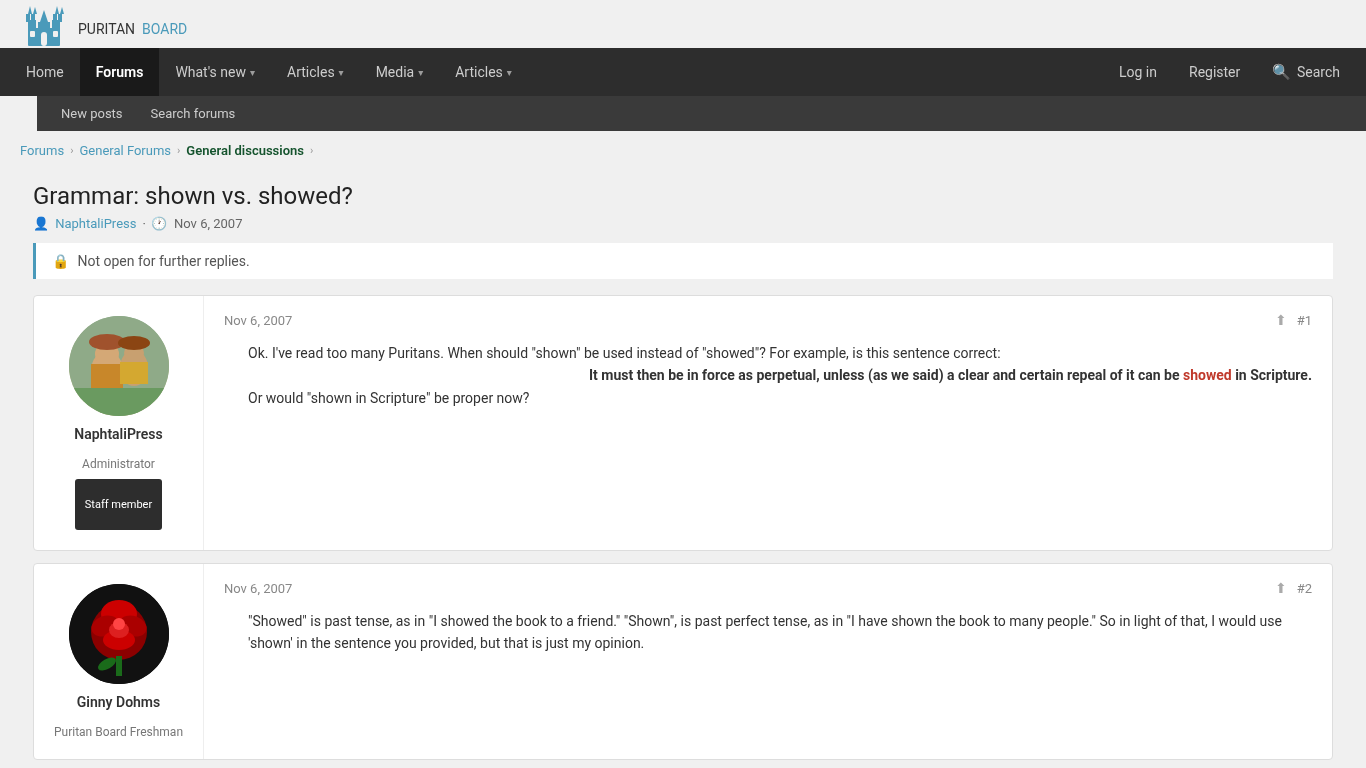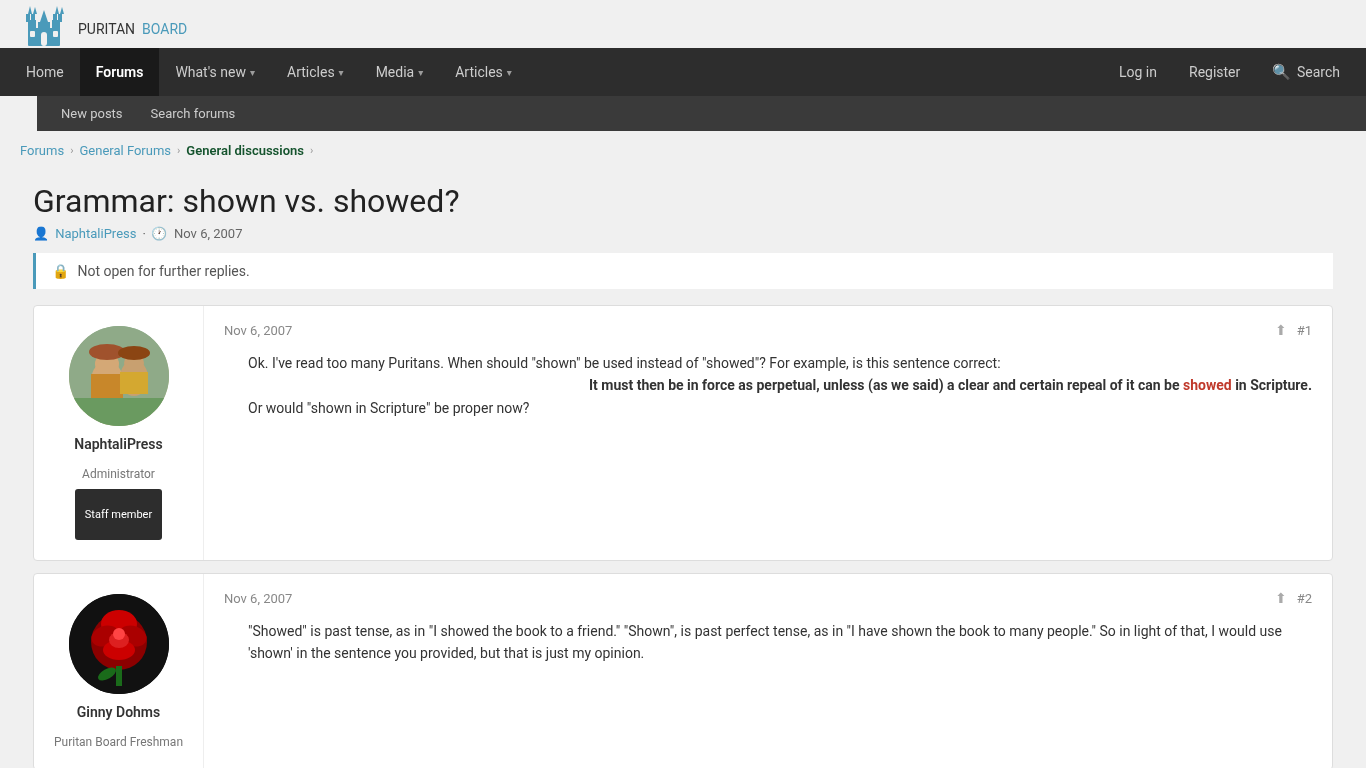--- a/index.html
+++ b/index.html
@@ -89,21 +89,21 @@
 
     
     .main-content {
       max-width: 1340px;
       margin: 0 auto;
       padding: 0 20px 20px;
     }
 
     
     .thread-title {
-      font-size: 32px;
+      font-size: 24px;
       font-weight: 400;
       color: #222;
       margin: 12px 0 6px;
     }
     .thread-meta {
       display: flex;
       align-items: center;
       gap: 6px;
       font-size: 13px;
       color: #666;

